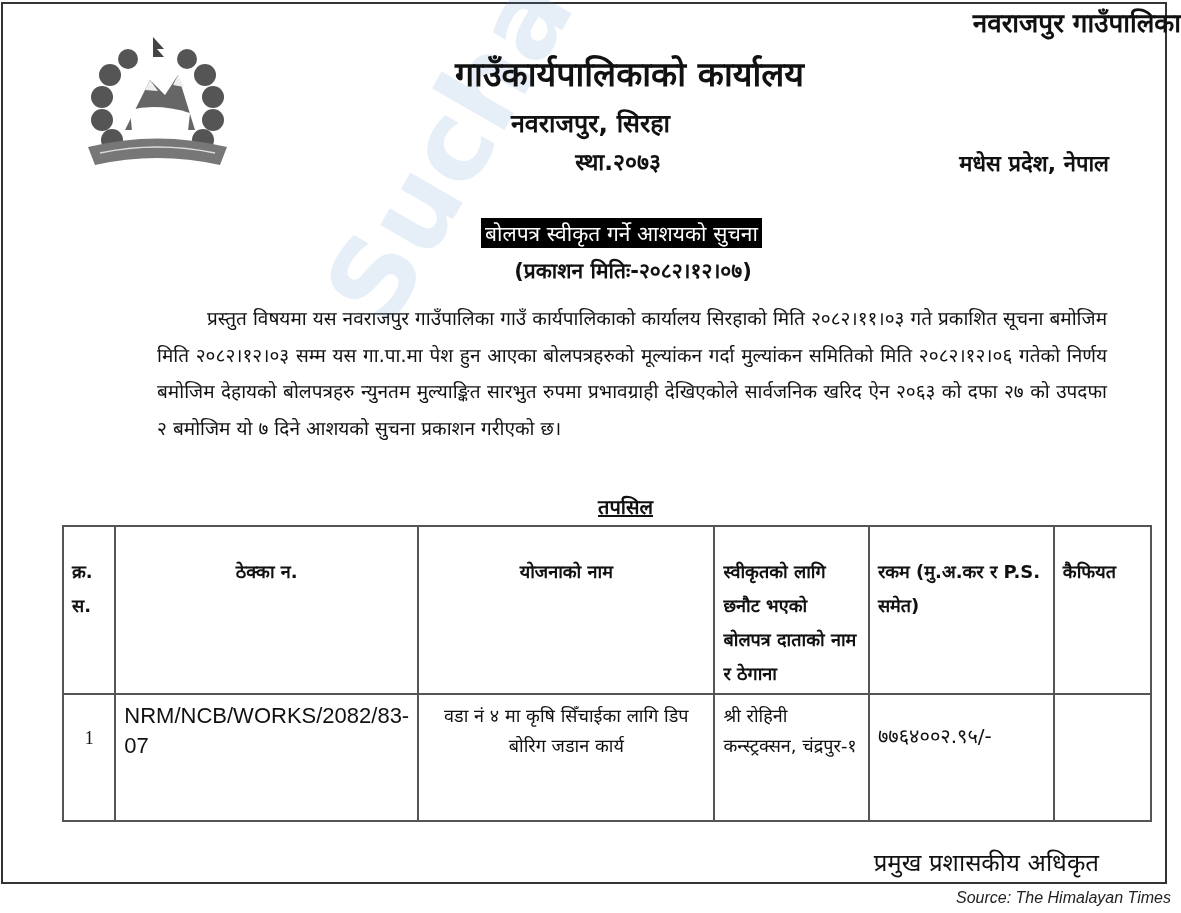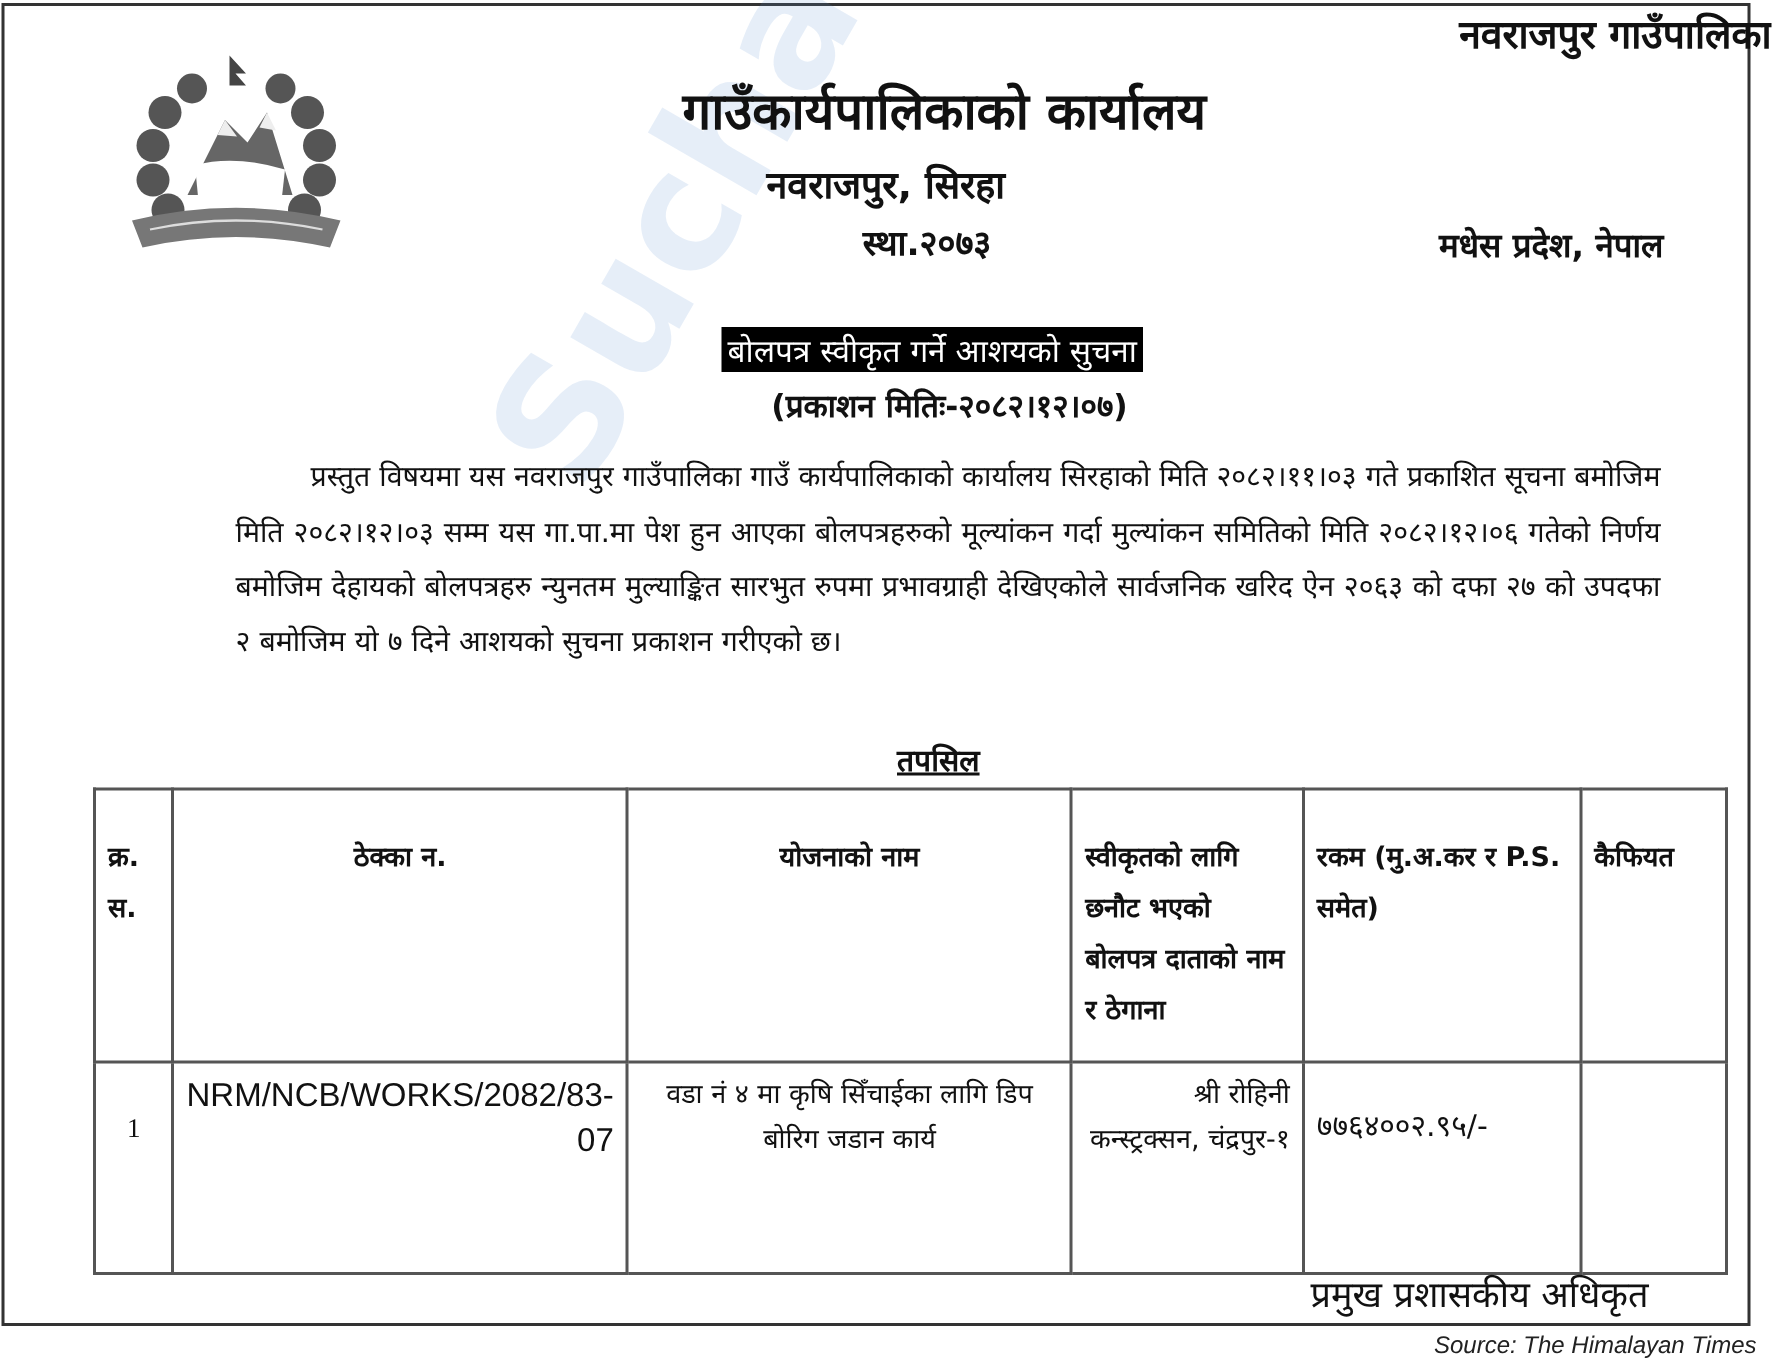--- a/index.html
+++ b/index.html
@@ -15,34 +15,34 @@
   .h4 { left: 0; width: 1236px; top: 145px; font-size: 23px; font-weight: bold; text-align: center; }
   .province { right: 72px; top: 147px; font-size: 22px; font-weight: bold; }
   .notice-title { left: 481px; top: 218px; padding: 1px 4px; background: #000; color: #fff;
                   font-size: 21px; font-weight: normal; white-space: nowrap; }
   .pub-date { left: 0; width: 1266px; top: 256px; font-size: 21px; font-weight: bold; text-align: center; }
   .body-text { left: 157px; top: 300px; width: 950px; font-size: 19px; line-height: 36.5px;
                text-align: justify; text-indent: 50px; }
   .tapsil { left: 598px; top: 493px; font-size: 20px; font-weight: bold; text-decoration: underline; }
   table.t { position: absolute; left: 62px; top: 525px; width: 1090px; border-collapse: collapse;
             font-size: 18px; }
-  table.t td, table.t th { border: 2px solid #555; vertical-align: top; padding: 28px 8px 16px 8px;
+  table.t td, table.t th { border: 2px solid #555; vertical-align: top; padding: 28px 8px 2px 8px;
                            font-weight: bold; }
   table.t th { height: 134px; text-align: left; line-height: 34px; font-weight: bold; }
   table.t td { height: 95px; font-weight: normal; padding-top: 6px; line-height: 30px; }
   .c-sn { width: 39px; }
   .c-no { width: 167px; text-align: center !important; }
   .c-name { width: 352px; text-align: center !important; border-radius: 30px; }
   .c-bid { width: 158px; }
   .c-amt { width: 185px; }
   .c-rem { width: 88px; }
   td.sn { text-align: center; font-family: "Liberation Serif", serif; padding-top: 28px !important; }
-  td.cno { font-family: "Liberation Sans", sans-serif; font-size: 22px; line-height: 24px; text-align: right; }
+  td.cno { font-family: "Liberation Sans", sans-serif; font-size: 22px; line-height: 24px; text-align: left; }
   td.cname { text-align: center; }
-  td.bidder { text-align: right; border-radius: 28px; }
+  td.bidder { text-align: left; border-radius: 28px; }
   td.amt { padding-top: 26px !important; font-size: 20px; }
   .signature { right: 82px; top: 845px; font-size: 24px; }
   .source { right: 10px; top: 889px; font-size: 16px; font-style: italic; font-family: "Liberation Sans", sans-serif; color: #222; }
   .watermark { left: 300px; top: 280px; font-size: 110px; font-weight: bold; color: rgba(90,140,210,0.15);
                transform: rotate(-60deg); transform-origin: left top; white-space: nowrap; pointer-events: none; }
 </style>
 </head>
 <body>
 
 <div class="frame"></div>

